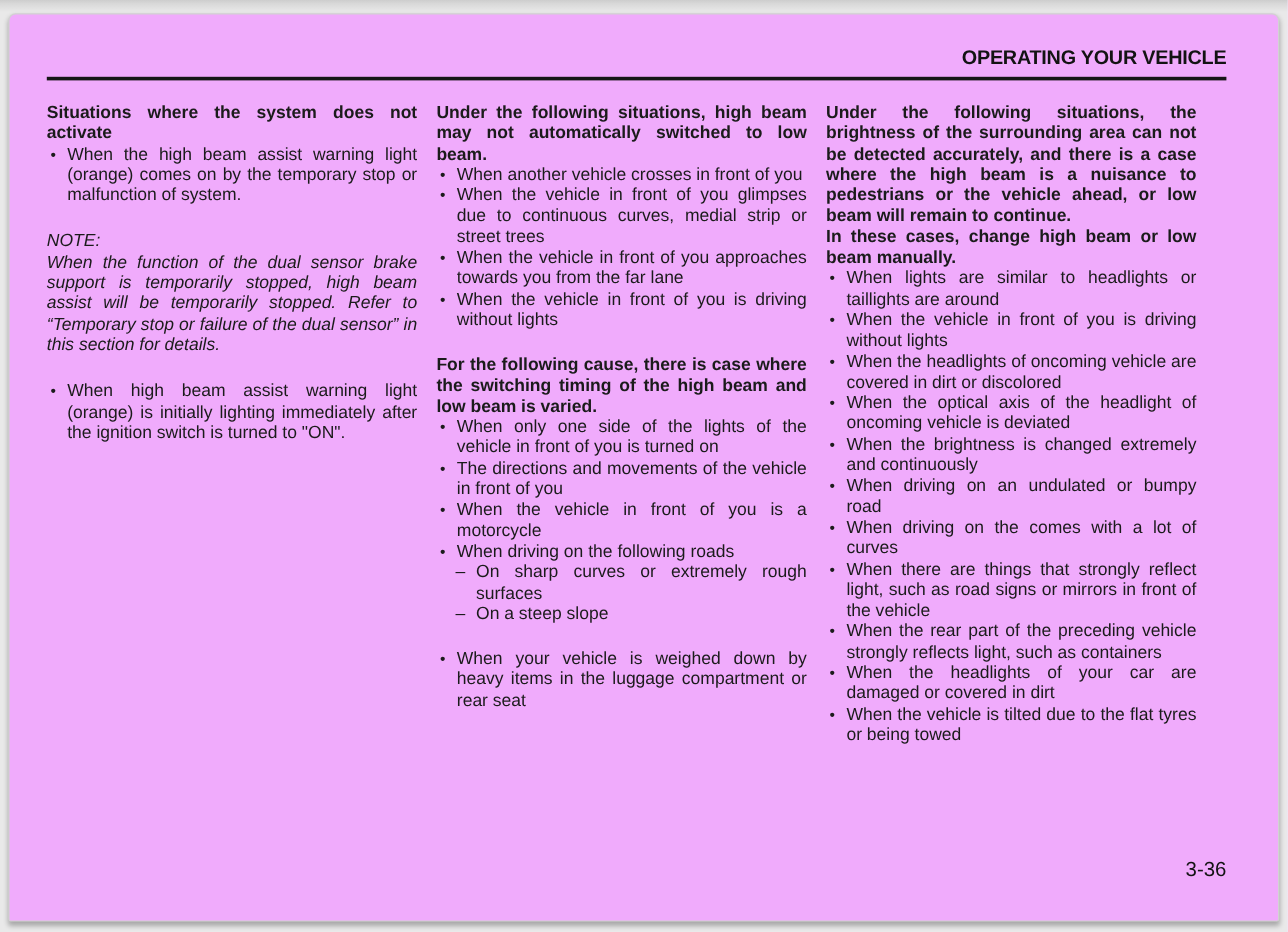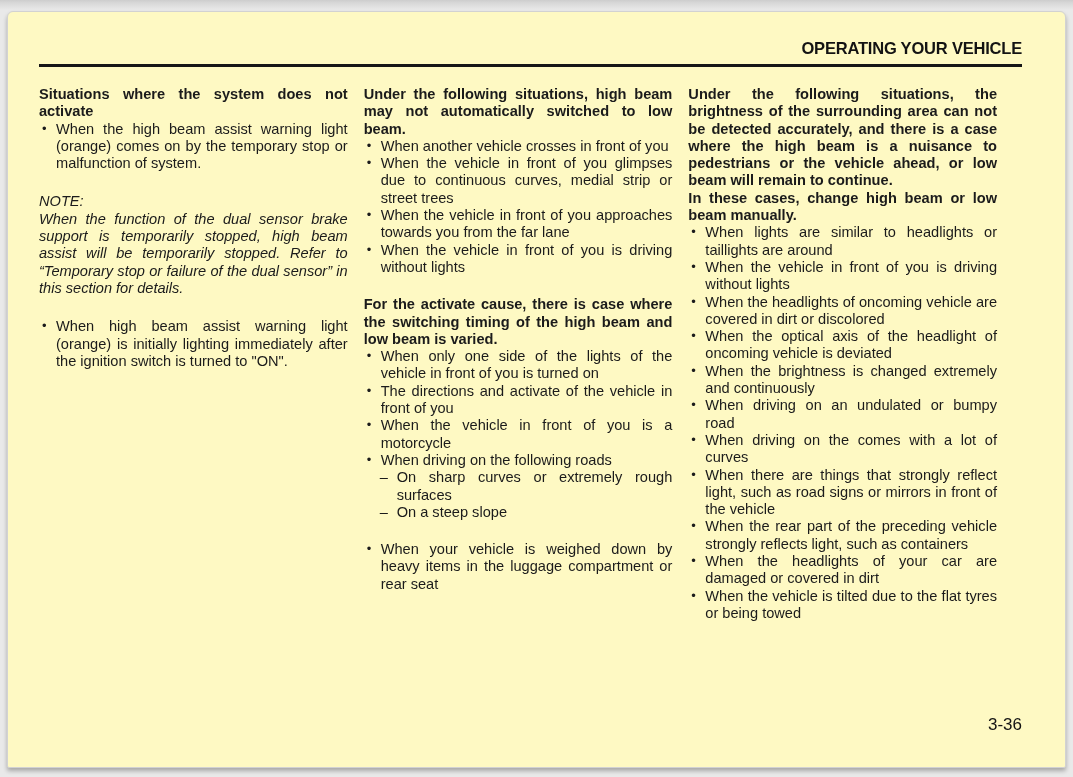--- a/index.html
+++ b/index.html
@@ -4,21 +4,21 @@
 <style>
   * { margin:0; padding:0; box-sizing:border-box; }
   html,body { width:1073px; height:777px; }
   body {
     font-family:"Liberation Sans","DejaVu Sans",sans-serif;
     background:linear-gradient(#cdcdcd 0px,#d8d8d8 3px,#e9e9e9 10px,#e9e9e9 100%);
     position:relative; overflow:hidden;
   }
   .page {
     position:absolute; left:7px; top:11px; width:1059px; height:757px;
-    background:#fef9c3;
+    background:#f0abfc;
     border:1px solid #d2d2d2;
     border-radius:6px 6px 2px 2px;
     box-shadow:0 3px 4px rgba(0,0,0,0.28);
   }
   .header-title {
     margin:27px 43px 0 31px;
     text-align:right;
     font-weight:bold;
     font-size:16.5px;
     letter-spacing:-0.2px;
@@ -73,23 +73,23 @@
       <div class="note">When the function of the dual sensor brake support is temporarily stopped, high beam assist will be temporarily stopped. Refer to “Temporary stop or failure of the dual sensor” in this section for details.</div>
       <div class="bullet mtn">When high beam assist warning light (orange) is initially lighting immediately after the ignition switch is turned to "ON".</div>
     </div>
 
     <div class="col">
       <div class="heading">Under the following situations, high beam may not automatically switched to low beam.</div>
       <div class="bullet">When another vehicle crosses in front of you</div>
       <div class="bullet">When the vehicle in front of you glimpses due to continuous curves, medial strip or street trees</div>
       <div class="bullet">When the vehicle in front of you approaches towards you from the far lane</div>
       <div class="bullet">When the vehicle in front of you is driving without lights</div>
-      <div class="heading mt1">For the activate cause, there is case where the switching timing of the high beam and low beam is varied.</div>
+      <div class="heading mt1">For the following cause, there is case where the switching timing of the high beam and low beam is varied.</div>
       <div class="bullet">When only one side of the lights of the vehicle in front of you is turned on</div>
-      <div class="bullet">The directions and activate of the vehicle in front of you</div>
+      <div class="bullet">The directions and movements of the vehicle in front of you</div>
       <div class="bullet">When the vehicle in front of you is a motorcycle</div>
       <div class="bullet">When driving on the following roads</div>
       <div class="dash">On sharp curves or extremely rough surfaces</div>
       <div class="dash">On a steep slope</div>
       <div class="bullet mt1">When your vehicle is weighed down by heavy items in the luggage compartment or rear seat</div>
     </div>
 
     <div class="col">
       <div class="heading">Under the following situations, the brightness of the surrounding area can not be detected accurately, and there is a case where the high beam is a nuisance to pedestrians or the vehicle ahead, or low beam will remain to continue.</div>
       <div class="heading">In these cases, change high beam or low beam manually.</div>

